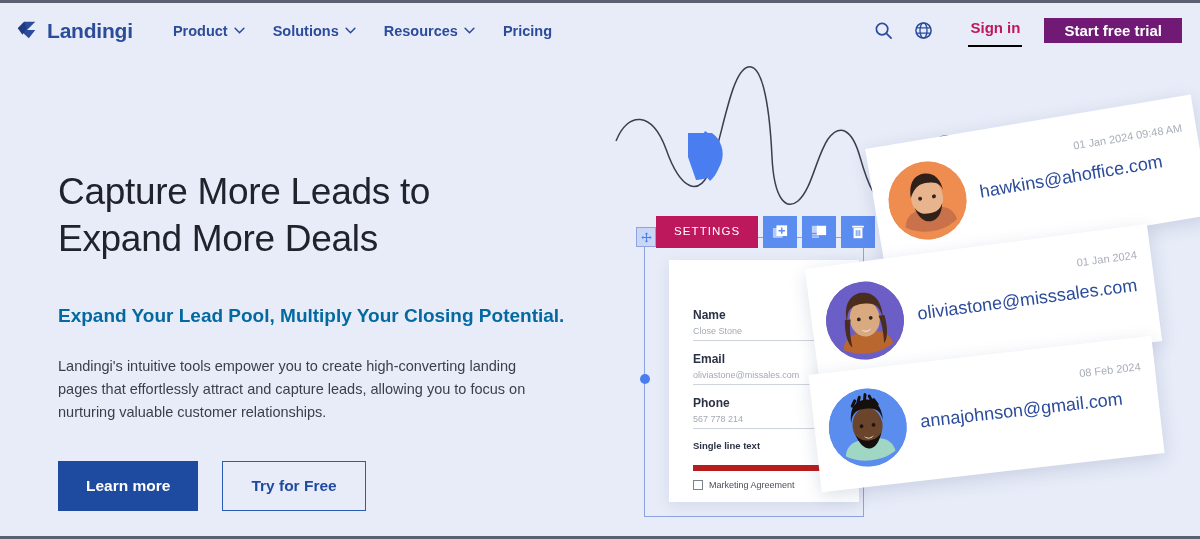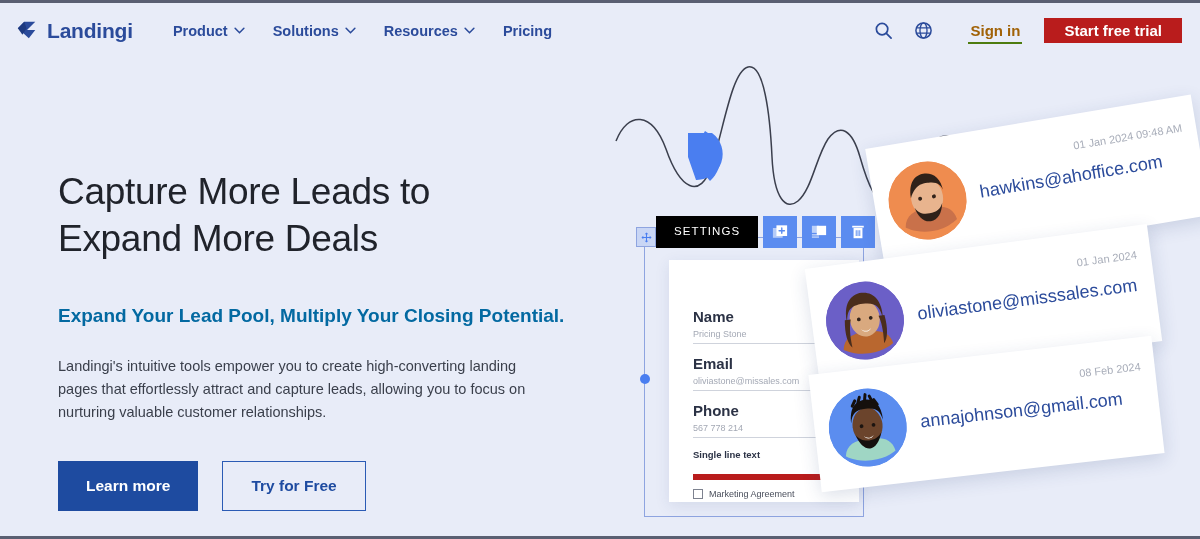--- a/index.html
+++ b/index.html
@@ -42,26 +42,26 @@
   .caret { width: 11px; height: 7px; display: block; }
   .nav-right {
     margin-left: auto; display: flex; align-items: center; gap: 0px;
   }
   .icon-btn {
     width: 34px; height: 34px; display: flex;
     align-items: center; justify-content: center;
     cursor: pointer; margin-left: 6px;
   }
   .signin {
-    font-size: 15px; font-weight: bold; color: #a16207;
-    padding: 4px 2px 3px 2px; margin: 0 22px 0 28px;
-    border-bottom: 2px solid #4d7c0f; cursor: pointer;
+    font-size: 15px; font-weight: bold; color: #be185d;
+    padding: 4px 2px 9px 2px; margin: 0 22px 0 28px;
+    border-bottom: 2px solid #000000; cursor: pointer;
   }
   .trial-btn {
-    background: #b91c1c; color: #ffffff;
+    background: #701a75; color: #ffffff;
     font-size: 15px; font-weight: bold;
     padding: 4px 20px; border: none; cursor: pointer;
     white-space: nowrap;
   }
 
   
   .hero-left {
     position: absolute; left: 58px; top: 165px; width: 520px;
     z-index: 20;
   }
@@ -116,32 +116,32 @@
   .resize-dot {
     position: absolute; left: -5px; top: 136px;
     width: 10px; height: 10px; border-radius: 50%;
     background: #4a7ef0;
   }
   .toolbar {
     position: absolute; left: 56px; top: 173px;
     display: flex; gap: 5px; z-index: 6;
   }
   .tb-settings {
-    background: #000000; color: #fff;
+    background: #be185d; color: #fff;
     font-size: 11.5px; letter-spacing: 1.1px;
     padding: 9px 18px; cursor: pointer;
   }
   .tb-icon {
     background: #5b8cf0; width: 34px; height: 32px;
     display: flex; align-items: center; justify-content: center;
     cursor: pointer;
   }
   .form-fields { position: absolute; left: 24px; top: 48px; width: 150px; }
   .field { margin-bottom: 11px; }
-  .field-label { font-size: 15px; font-weight: bold; color: #2b3245; }
+  .field-label { font-size: 12px; font-weight: bold; color: #2b3245; }
   .field-value {
     font-size: 9px; color: #a4a9b5; margin-top: 4px;
     padding-bottom: 4px; border-bottom: 1px solid #cfd3dc;
     white-space: nowrap;
   }
   .field-label-only {
     font-size: 9.5px; font-weight: bold; color: #2b3245;
     padding-bottom: 14px; border-bottom: 6px solid #b91c1c;
   }
   .checkbox-row { display: flex; align-items: center; gap: 6px; margin-top: 9px; }
@@ -295,21 +295,21 @@
           <path d="M6 2 V10 M2 6 H10" stroke="#4a7ef0" stroke-width="1.1"></path>
         </svg>
       </div>
       <div class="resize-dot"></div>
 
       <div class="builder-inner">
         <div class="form-fields">
 
           <div class="field">
             <div class="field-label">Name</div>
-            <div class="field-value">Pricing Stone</div>
+            <div class="field-value">Close Stone</div>
           </div>
 
           <div class="field">
             <div class="field-label">Email</div>
             <div class="field-value">oliviastone@missales.com</div>
           </div>
 
           <div class="field">
             <div class="field-label">Phone</div>
             <div class="field-value">567 778 214</div>

